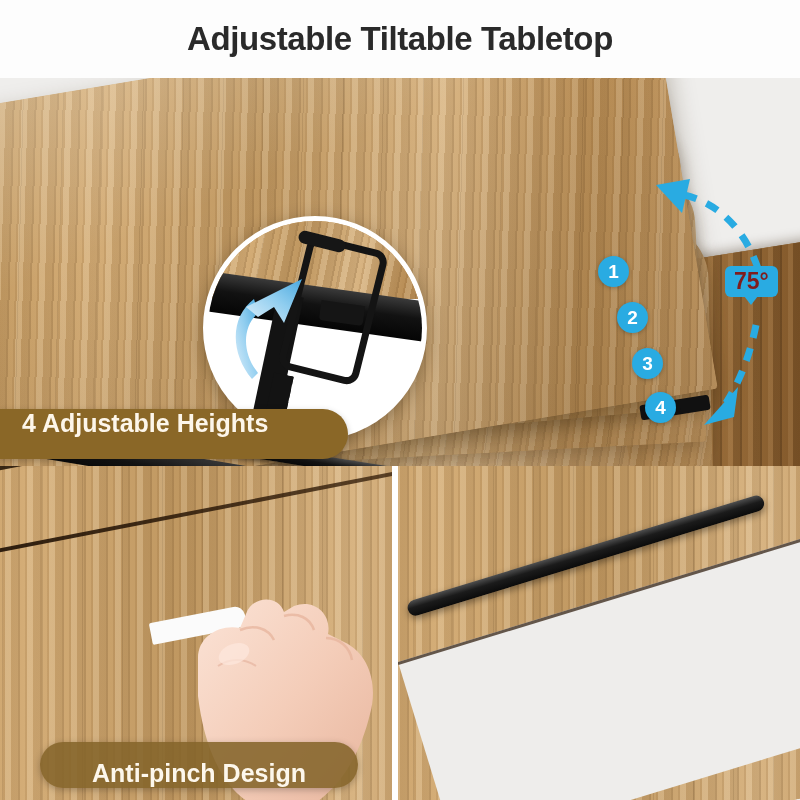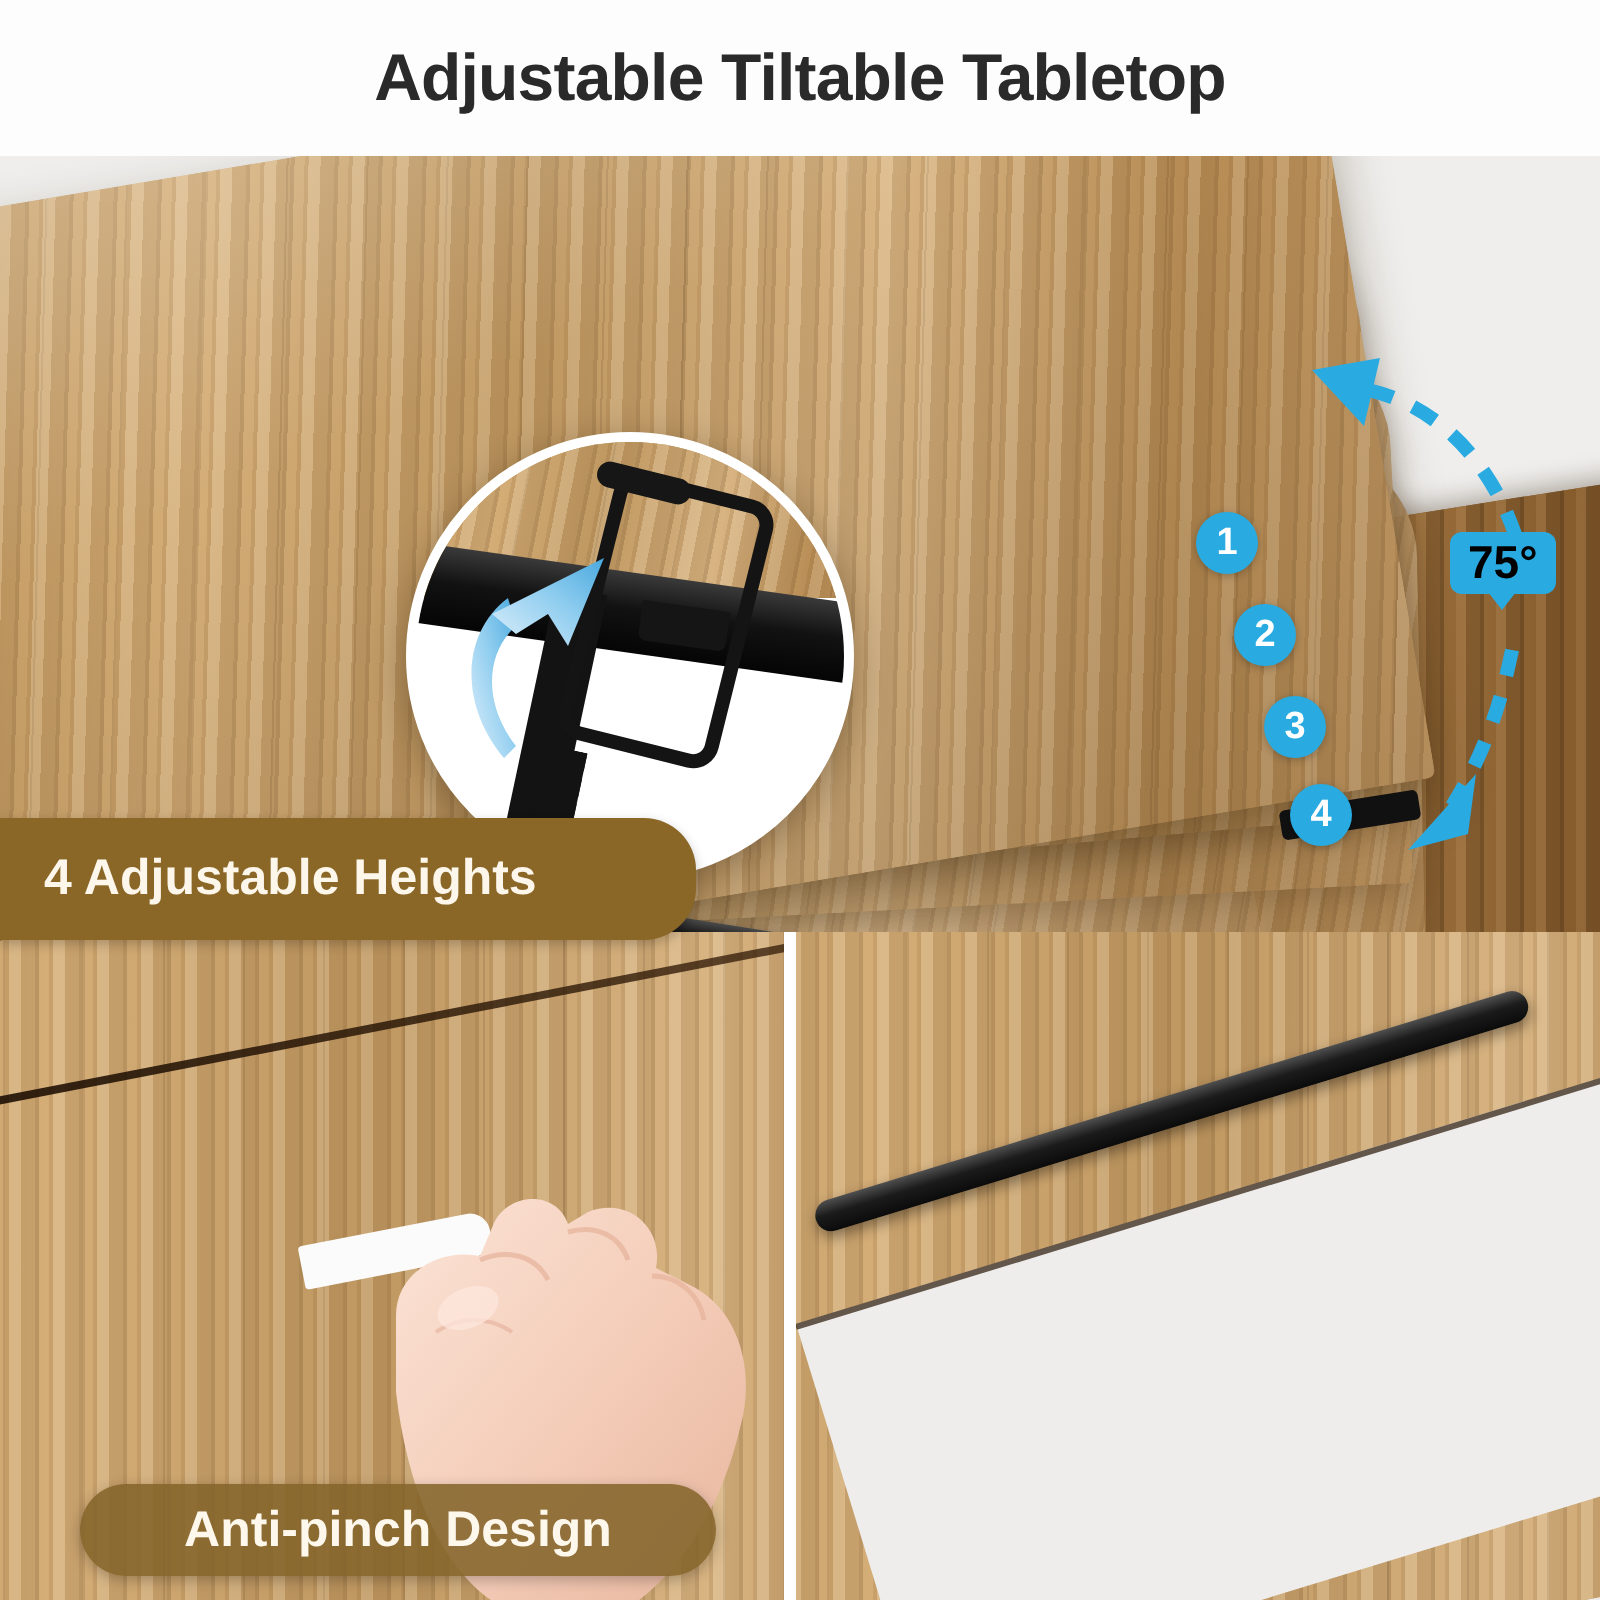--- a/index.html
+++ b/index.html
@@ -273,21 +273,21 @@
   .nb1 { left: 598px; top: 178px; }
   .nb2 { left: 617px; top: 224px; }
   .nb3 { left: 632px; top: 270px; }
   .nb4 { left: 645px; top: 314px; }
 
   
   .deg-badge {
     position: absolute;
     left: 725px; top: 188px;
     background: #29abe2;
-    color: #000000;
+    color: #7f1d1d;
     font-size: 23px;
     font-weight: bold;
     padding: 3px 9px 4px 9px;
     border-radius: 6px;
     z-index: 30;
     line-height: 1.05;
   }
   .deg-badge::after {
     content: "";
     position: absolute;
@@ -302,25 +302,25 @@
     position: absolute;
     left: 650px; top: 95px;
     width: 150px; height: 260px;
     z-index: 29;
   }
 
   
   .banner-heights {
     position: absolute;
     left: 0; top: 409px;
-    width: 348px; height: 61px;
+    width: 348px; height: 50px;
     background: #8a6727;
     border-radius: 0 26px 26px 0;
     display: flex;
-    align-items: center;
+    align-items: flex-start;
     z-index: 40;
     box-shadow: 0 2px 6px rgba(0,0,0,0.22);
   }
   .banner-heights span {
     color: #fdf6ea;
     font-size: 25px;
     font-weight: bold;
     padding-left: 22px;
     white-space: nowrap;
   }
@@ -417,21 +417,21 @@
     transform: rotate(-17deg);
     transform-origin: 0 0;
   }
 
   
   .pill {
     position: absolute;
     height: 46px;
     border-radius: 23px;
     display: flex;
-    align-items: center;
+    align-items: flex-end;
     justify-content: center;
     z-index: 50;
     box-shadow: 0 2px 7px rgba(0,0,0,0.25);
   }
   .pill span {
     color: #fdf7ec;
     font-size: 25px;
     font-weight: bold;
     white-space: nowrap;
   }

